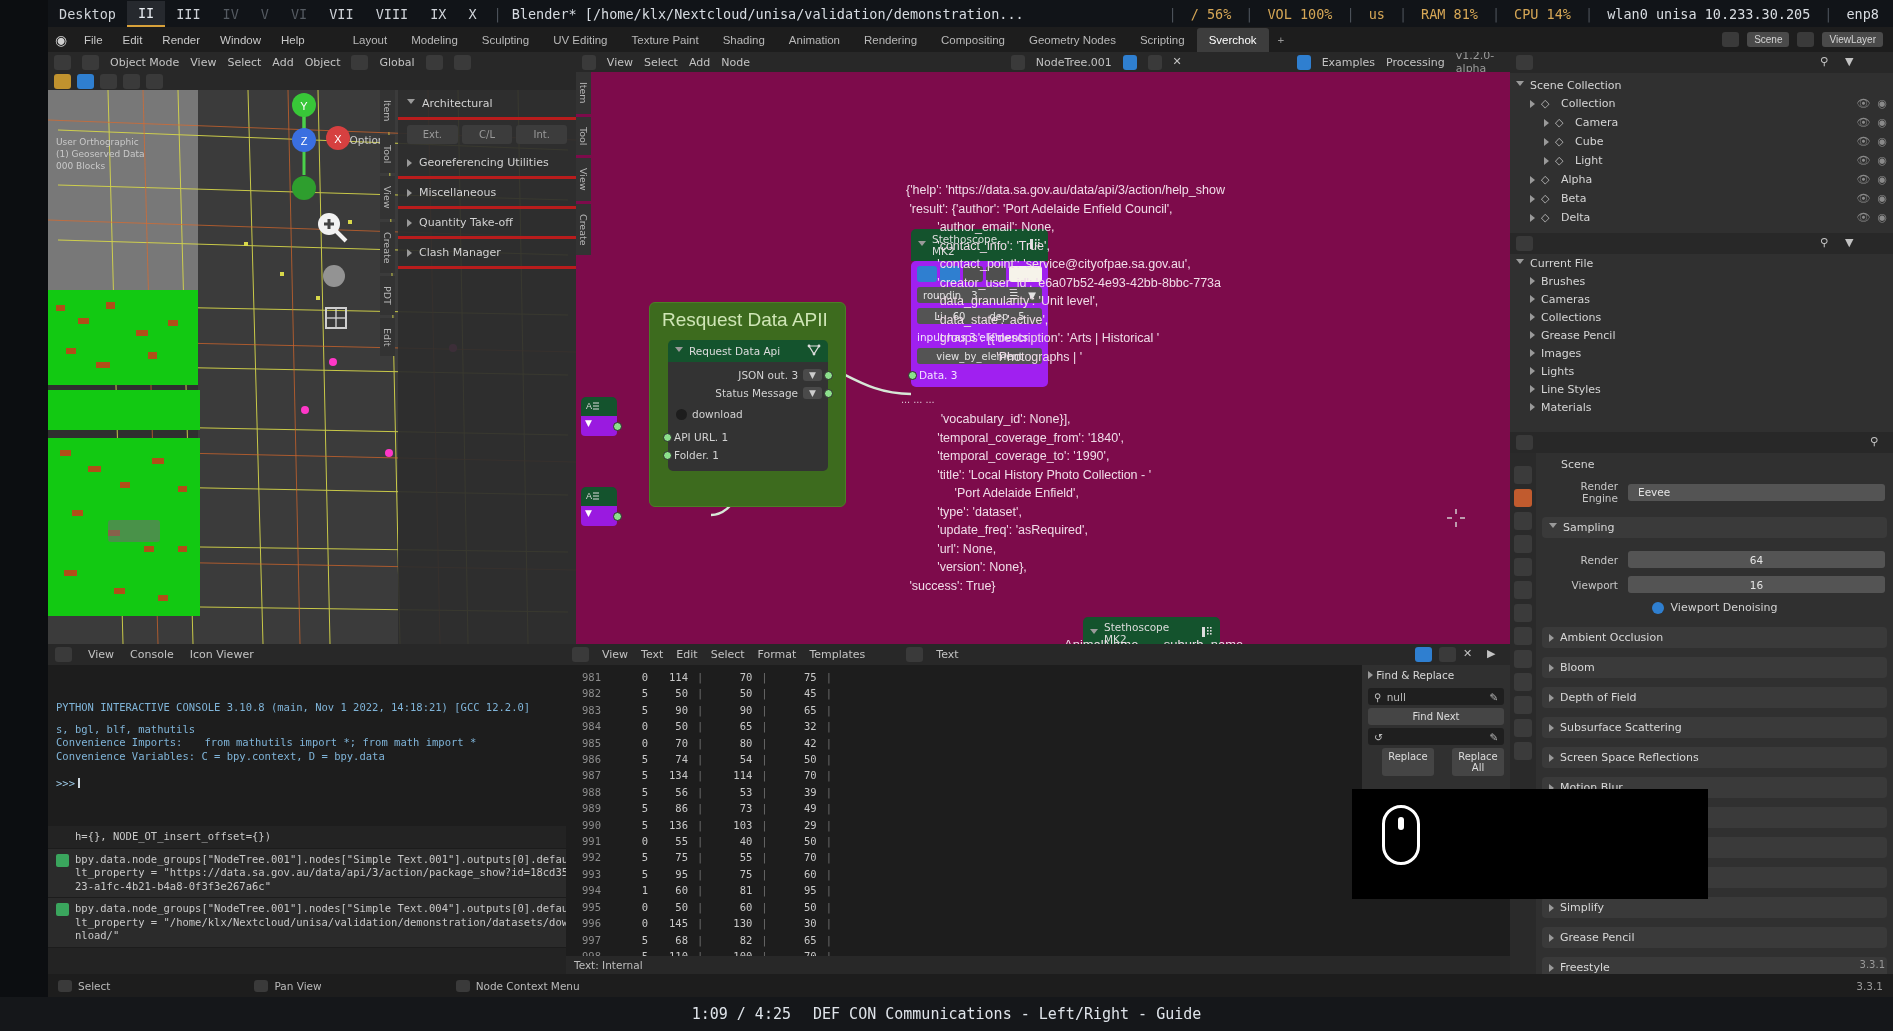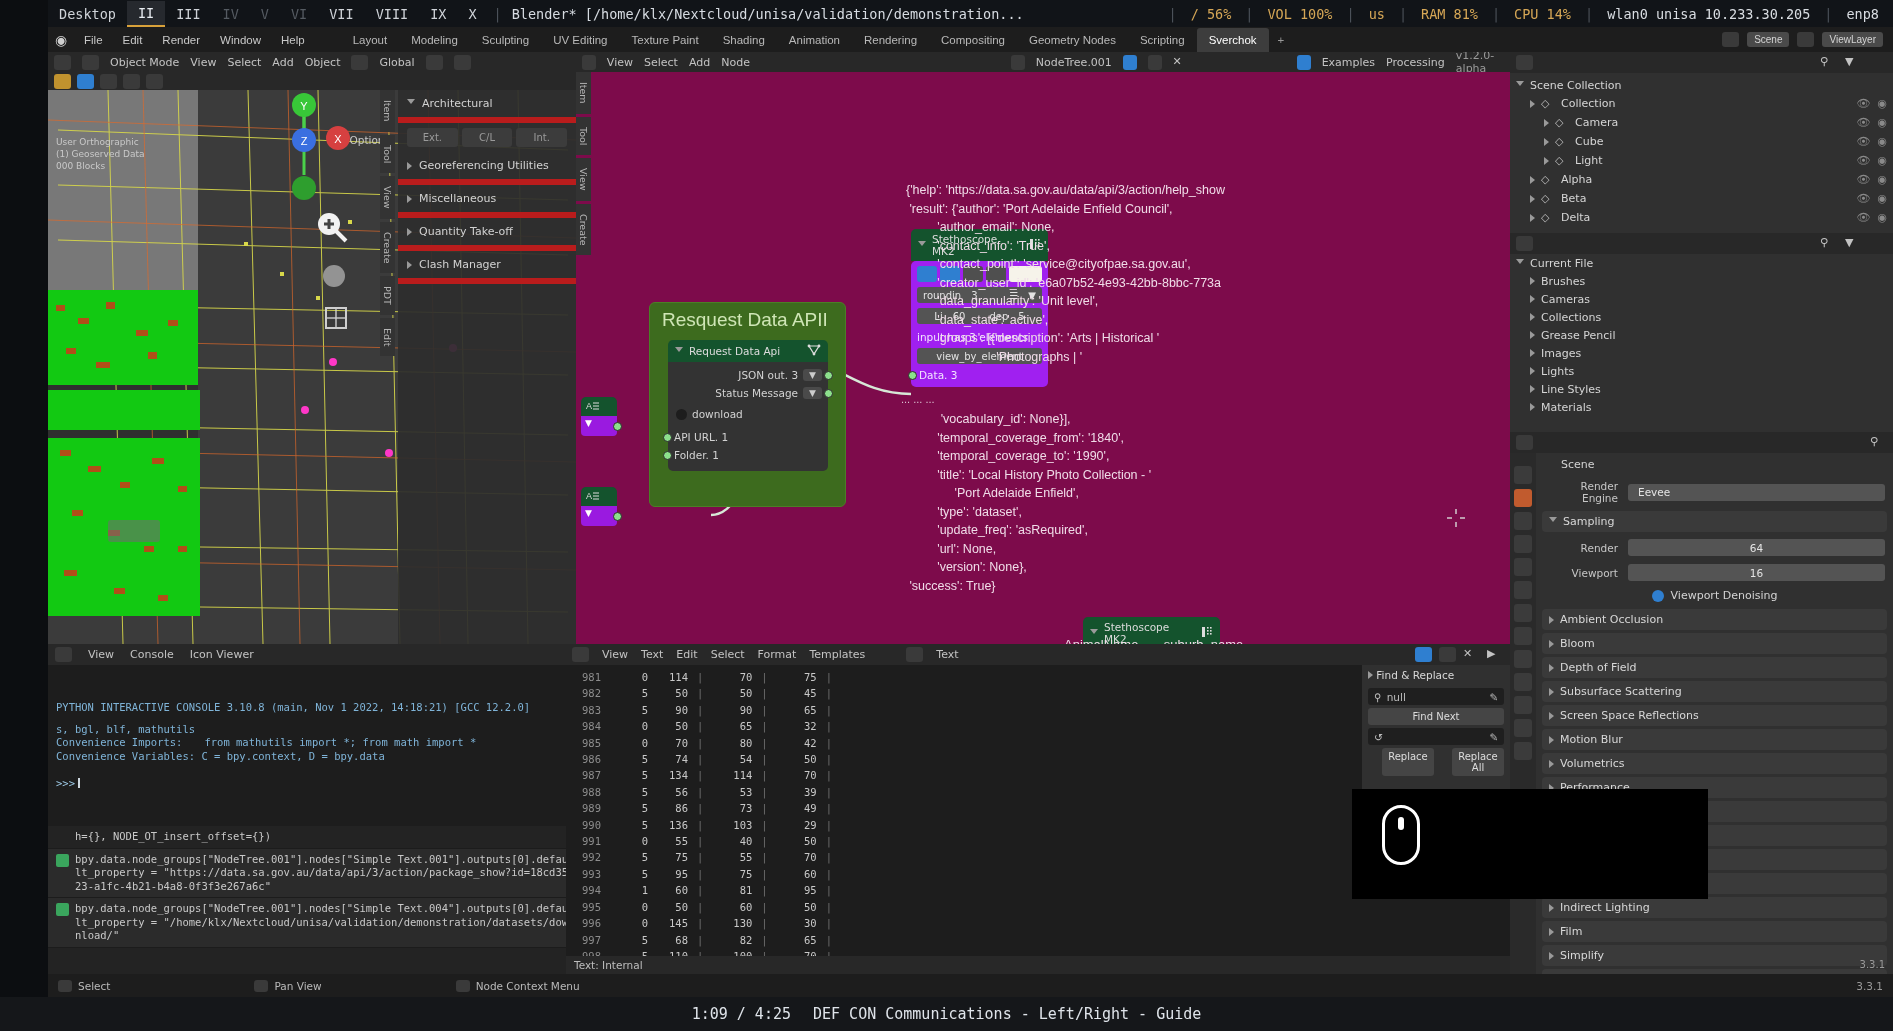--- a/index.html
+++ b/index.html
@@ -40,21 +40,21 @@
   .vp-hdr { height:20px; background:#282828; display:flex; align-items:center; gap:11px;
             padding:0 6px; font-size:11px; color:#c3c3c3;}
   .vp-hdr2 { height:18px; background:#282828; display:flex; align-items:center; gap:6px;
              padding:0 6px; }
   .map { position:absolute; left:0; top:38px; width:528px; height:554px;
          background:#3a3a3a; overflow:hidden; }
   .gizmo { position:absolute; }
   .nviz-panel { position:absolute; right:0; top:0; width:178px; bottom:0;
                 background:rgba(45,45,45,.93); font-size:11px; color:#d2d2d2; }
   .nviz-row { padding:7px 9px; display:flex; align-items:center; gap:7px;
-              border-bottom:6px solid #b91c1c;}
+              border-bottom:3px solid #b91c1c;}
   .nviz-sub { display:flex; gap:4px; padding:5px 9px; }
   .nviz-btn { flex:1; background:#3c3c3c; color:#9a9a9a; font-size:10px;
               text-align:center; padding:4px 2px; border-radius:3px;}
   .vtab { writing-mode:vertical-rl; background:#333; color:#b5b5b5; font-size:9.5px;
           padding:10px 2px; margin-bottom:3px; }
   .vp-opts { position:absolute; right:186px; top:44px; font-size:10.5px; color:#c8c8c8;}
   .vp-ovl { position:absolute; left:8px; top:46px; font-size:9px; color:#c9c9c9; line-height:12px;}
 
   
   #console { left:48px; top:644px; width:528px; height:330px; background:#1d1d1d;}
@@ -160,21 +160,21 @@
 
   #props { left:1510px; top:432px; width:383px; height:542px; background:#303030;}
   .pr-hdr { height:21px; background:#282828; display:flex; align-items:center; gap:8px;
             padding:0 6px; font-size:11px; color:#c3c3c3;}
   .pr-tabs { position:absolute; left:0; top:21px; width:26px; bottom:0; background:#2a2a2a;
              padding-top:8px;}
   .pr-tab { width:18px;height:18px;margin:5px auto; border-radius:3px; background:#3b3b3b;}
   .pr-body { position:absolute; left:26px; top:21px; right:0; bottom:0; overflow:hidden;}
   .pr-row { display:flex; align-items:center; font-size:11px; color:#d3d3d3; padding:4px 8px;}
   .pr-sect { display:flex; align-items:center; gap:6px; font-size:11px; color:#d8d8d8;
-             background:#3a3a3a; border-radius:4px; margin:3px 6px; padding:4px 7px;}
+             background:#3a3a3a; border-radius:4px; margin:9px 6px; padding:4px 7px;}
   .pr-field { background:#545454; border-radius:3px; flex:1; height:17px; display:flex;
               align-items:center; justify-content:center; font-size:10.5px; color:#e4e4e4;}
   .pr-lbl { width:84px; text-align:right; padding-right:10px; color:#c6c6c6; font-size:10.5px;}
 
   
   .blstatus { position:absolute; left:48px; top:974px; width:1845px; height:23px;
               background:#1d1d1d; display:flex; align-items:center; gap:24px;
               padding:0 10px; font-size:10.5px; color:#b9b9b9;}
   .blstatus .rt { margin-left:auto; color:#9a9a9a;}
   .i3bottom { position:absolute; left:0; top:997px; width:1893px; height:34px;

